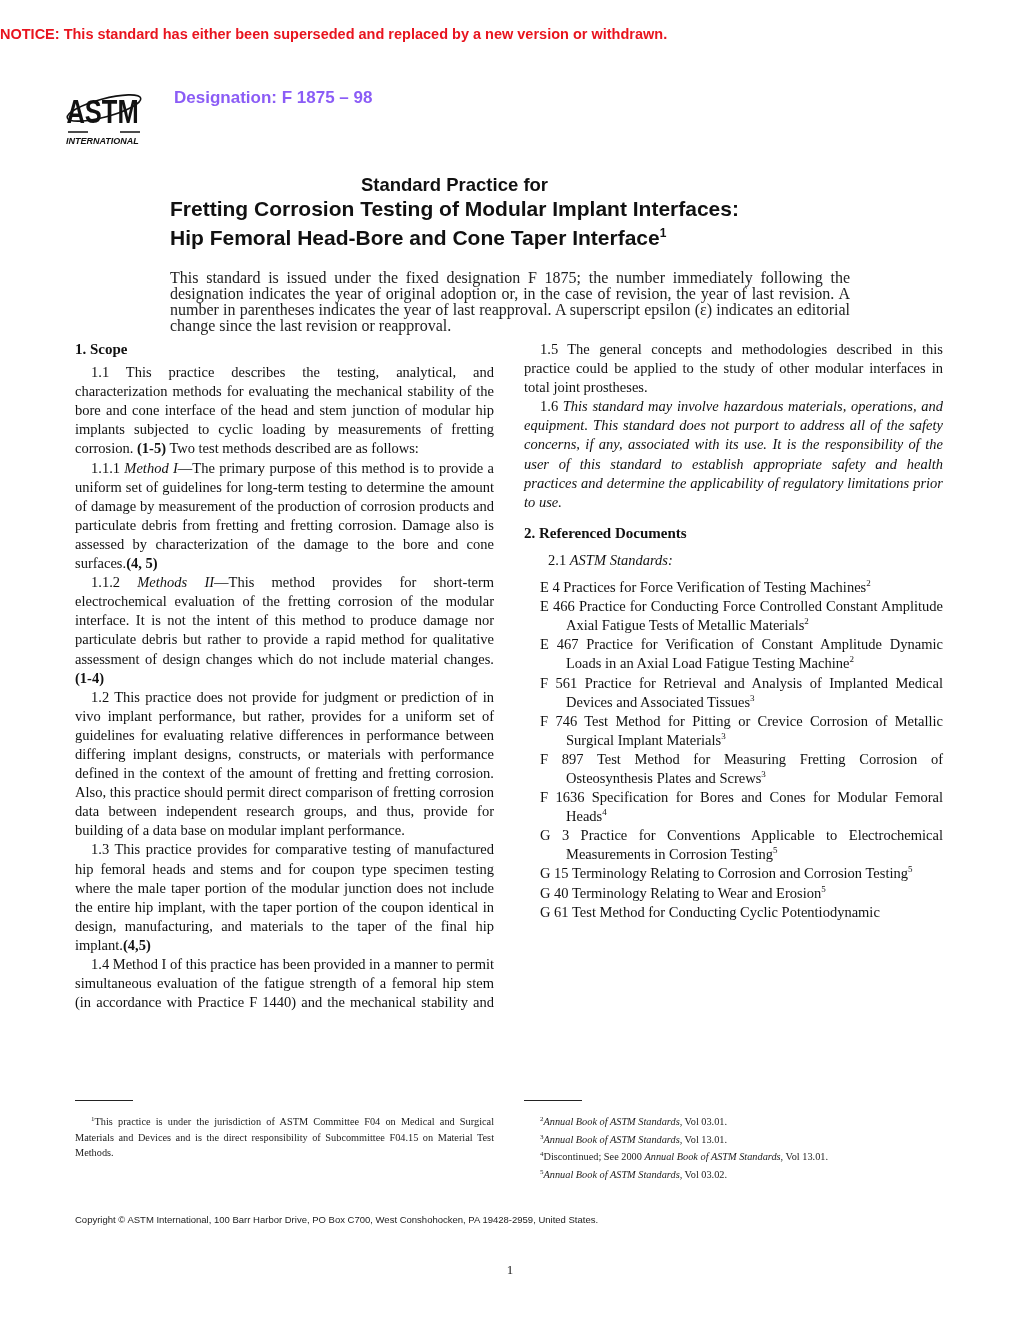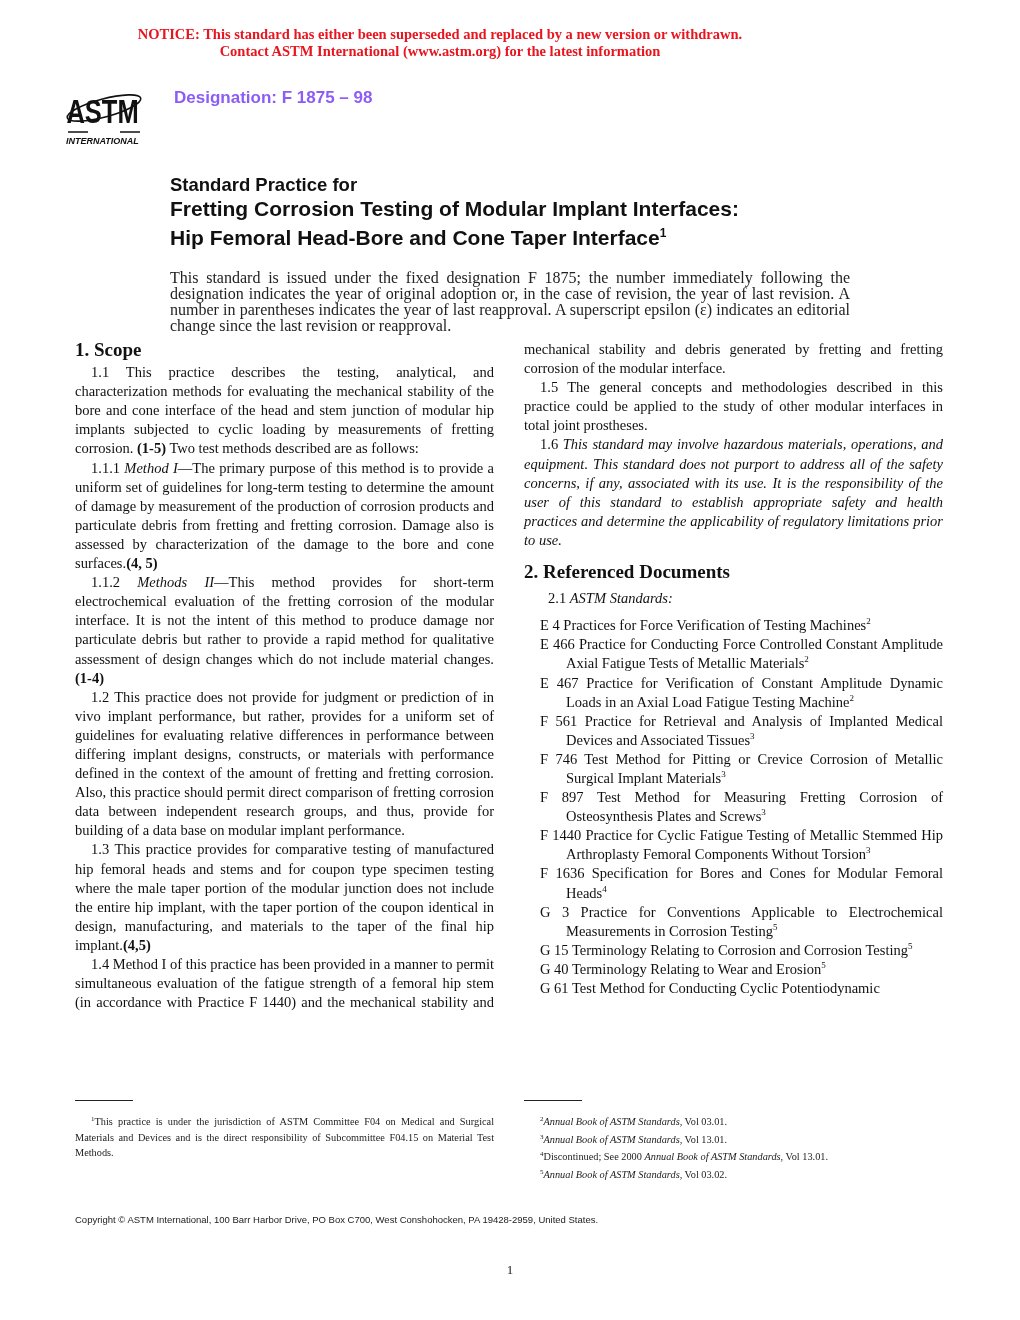--- a/index.html
+++ b/index.html
@@ -1,31 +1,31 @@
 <!DOCTYPE html>
 <html><head>
 <meta charset="utf-8">
 <style>
   html, body { margin: 0; padding: 0; background: #ffffff; }
   body { width: 1020px; height: 1320px; position: relative; overflow: hidden; color: #111; }
-  .notice { position: absolute; left: 0; width: 880px; top: 26px; text-align: center;
-    font-family: Liberation Serif, serif; font-weight: bold; font-size: 14.5px; line-height: 17px; color: #e8141e; }
+  .notice { position: absolute; left: 0; width: 880px; top: 26px; text-align: left;
+    font-family: Liberation Sans, sans-serif; font-weight: bold; font-size: 14.5px; line-height: 17px; color: #e8141e; }
   .logo { position: absolute; left: 62px; top: 78px; width: 100px; height: 70px; }
   .designation { position: absolute; left: 174px; top: 88px; font-family: "Liberation Sans", sans-serif;
     font-weight: bold; font-size: 17px; color: #8b5cf6; }
   .title-block { position: absolute; left: 170px; top: 174px; font-family: "Liberation Sans", sans-serif; font-weight: bold; color: #111; }
-  .title-pre { font-size: 18.5px; line-height: 22px; }
+  .title-pre { font-size: 18.5px; line-height: 22px; text-align: center; }
   .title-main { font-size: 21px; line-height: 25px; }
   .title-main sup { font-size: 12px; }
   .issued { position: absolute; left: 170px; top: 270px; width: 680px; font-family: "Liberation Serif", serif;
     font-size: 16px; line-height: 16px; color: #222; text-align: justify; }
   .col { position: absolute; font-family: "Liberation Serif", serif; font-size: 14.5px; line-height: 19.1px; color: #111; text-align: justify; }
   .col-left { left: 75px; top: 340px; width: 419px; }
   .col-right { left: 524px; top: 340px; width: 419px; }
-  .sec-h { font-weight: bold; font-size: 19px; margin: 0 0 4px 0; font-family: Liberation Serif, serif; }
+  .sec-h { font-weight: bold; font-size: 15px; margin: 0 0 4px 0; font-family: Liberation Serif, serif; }
   .para { text-indent: 16px; margin: 0; }
   .para i { font-style: italic; }
   .para b { font-weight: bold; }
   .gap { height: 12px; }
   .ref-std { padding-left: 16px; margin: 8px; }
   .ref { padding-left: 26px; text-indent: -26px; margin: 0 0 0 16px; }
   .ref sup { font-size: 9px; line-height: 0; }
   .fn-rule { position: absolute; top: 1100px; width: 58px; border-top: 1px solid #222; }
   .fn { position: absolute; font-family: "Liberation Serif", serif; font-size: 10.3px; line-height: 15.2px; color: #222; text-align: justify; }
   .fn-left { left: 75px; top: 1112px; width: 419px; }
@@ -34,21 +34,20 @@
   .fn .ind { text-indent: 16px; }
   .fn sup { font-size: 7px; }
   .copyright { position: absolute; left: 75px; top: 1214px; font-family: "Liberation Sans", sans-serif; font-size: 9.5px; color: #222; }
   .pagenum { position: absolute; left: 0; width: 1020px; top: 1262px; text-align: center; font-family: "Liberation Serif", serif; font-size: 13px; color: #222; }
 </style>
 </head>
 <body>
 
 <div class="notice">
   <div>NOTICE: This standard has either been superseded and replaced by a new version or withdrawn.</div>
-  <div>Contact ASTM International (www.astm.org) for the latest information</div>
 </div>
 
 <div class="logo">
   <svg width="100" height="70" viewBox="0 0 100 70">
     <ellipse cx="42" cy="30" rx="38" ry="9" fill="none" stroke="#111" stroke-width="1.6" transform="rotate(-15 42 30)"></ellipse>
     <text x="41" y="45" text-anchor="middle" font-family="Liberation Sans, sans-serif" font-weight="bold" font-size="34" fill="#111" transform="scale(0.75,1) translate(13,0)">ASTM</text>
     <line x1="6" y1="54" x2="26" y2="54" stroke="#111" stroke-width="1.5"></line>
     <line x1="58" y1="54" x2="78" y2="54" stroke="#111" stroke-width="1.5"></line>
     <text x="4" y="66" font-family="Liberation Sans, sans-serif" font-weight="bold" font-style="italic" font-size="9" fill="#111">INTERNATIONAL</text>
   </svg>
@@ -68,34 +67,32 @@
   <div class="sec-h">1.  Scope</div>
   <p class="para"><span>1.1  This practice describes the testing, analytical, and characterization methods for evaluating the mechanical stability of the bore and cone interface of the head and stem junction of modular hip implants subjected to cyclic loading by measurements of fretting corrosion. </span><b>(1-5)</b><span> Two test methods described are as follows:</span></p>
   <p class="para"><span>1.1.1 </span><i>Method I</i><span>—The primary purpose of this method is to provide a uniform set of guidelines for long-term testing to determine the amount of damage by measurement of the production of corrosion products and particulate debris from fretting and fretting corrosion. Damage also is assessed by characterization of the damage to the bore and cone surfaces.</span><b>(4, 5)</b></p>
   <p class="para"><span>1.1.2 </span><i>Methods II</i><span>—This method provides for short-term electrochemical evaluation of the fretting corrosion of the modular interface. It is not the intent of this method to produce damage nor particulate debris but rather to provide a rapid method for qualitative assessment of design changes which do not include material changes.</span><b>(1-4)</b></p>
   <p class="para">1.2  This practice does not provide for judgment or prediction of in vivo implant performance, but rather, provides for a uniform set of guidelines for evaluating relative differences in performance between differing implant designs, constructs, or materials with performance defined in the context of the amount of fretting and fretting corrosion. Also, this practice should permit direct comparison of fretting corrosion data between independent research groups, and thus, provide for building of a data base on modular implant performance.</p>
   <p class="para"><span>1.3  This practice provides for comparative testing of manufactured hip femoral heads and stems and for coupon type specimen testing where the male taper portion of the modular junction does not include the entire hip implant, with the taper portion of the coupon identical in design, manufacturing, and materials to the taper of the final hip implant.</span><b>(4,5)</b></p>
   <p class="para" style="height:57px;overflow:hidden;">1.4  Method I of this practice has been provided in a manner to permit simultaneous evaluation of the fatigue strength of a femoral hip stem (in accordance with Practice F 1440) and the mechanical stability and debris generated by fretting and fretting corrosion of the modular interface.</p>
 </div>
 
 <div class="col col-right">
-  <p class="para" style="text-indent:0;">mechanical stability and debris generated by fretting and fretting corrosion of the modular interface.</p>
   <p class="para">1.5  The general concepts and methodologies described in this practice could be applied to the study of other modular interfaces in total joint prostheses.</p>
   <p class="para"><span>1.6  </span><i>This standard may involve hazardous materials, operations, and equipment. This standard does not purport to address all of the safety concerns, if any, associated with its use. It is the responsibility of the user of this standard to establish appropriate safety and health practices and determine the applicability of regulatory limitations prior to use.</i></p>
   <div class="gap"></div>
   <div class="sec-h">2.  Referenced Documents</div>
   <p class="ref-std"><span>2.1  </span><i>ASTM Standards:</i></p>
   <div>
     <p class="ref"><span>E 4  Practices for Force Verification of Testing Machines</span><sup>2</sup></p>
     <p class="ref"><span>E 466  Practice for Conducting Force Controlled Constant Amplitude Axial Fatigue Tests of Metallic Materials</span><sup>2</sup></p>
     <p class="ref"><span>E 467  Practice for Verification of Constant Amplitude Dynamic Loads in an Axial Load Fatigue Testing Machine</span><sup>2</sup></p>
     <p class="ref"><span>F 561 Practice for Retrieval and Analysis of Implanted Medical Devices and Associated Tissues</span><sup>3</sup></p>
     <p class="ref"><span>F 746 Test Method for Pitting or Crevice Corrosion of Metallic Surgical Implant Materials</span><sup>3</sup></p>
     <p class="ref"><span>F 897 Test Method for Measuring Fretting Corrosion of Osteosynthesis Plates and Screws</span><sup>3</sup></p>
-    <p class="ref"><span>F 1440 Practice for Cyclic Fatigue Testing of Metallic Stemmed Hip Arthroplasty Femoral Components Without Torsion</span><sup>3</sup></p>
     <p class="ref"><span>F 1636 Specification for Bores and Cones for Modular Femoral Heads</span><sup>4</sup></p>
     <p class="ref"><span>G 3  Practice for Conventions Applicable to Electrochemical Measurements in Corrosion Testing</span><sup>5</sup></p>
     <p class="ref"><span>G 15  Terminology Relating to Corrosion and Corrosion Testing</span><sup>5</sup></p>
     <p class="ref"><span>G 40  Terminology Relating to Wear and Erosion</span><sup>5</sup></p>
     <p class="ref"><span>G 61  Test Method for Conducting Cyclic Potentiodynamic</span><sup></sup></p>
   </div>
 </div>
 
 <div class="fn-rule" style="left:75px;"></div>
 <div class="fn-rule" style="left:524px;"></div>

